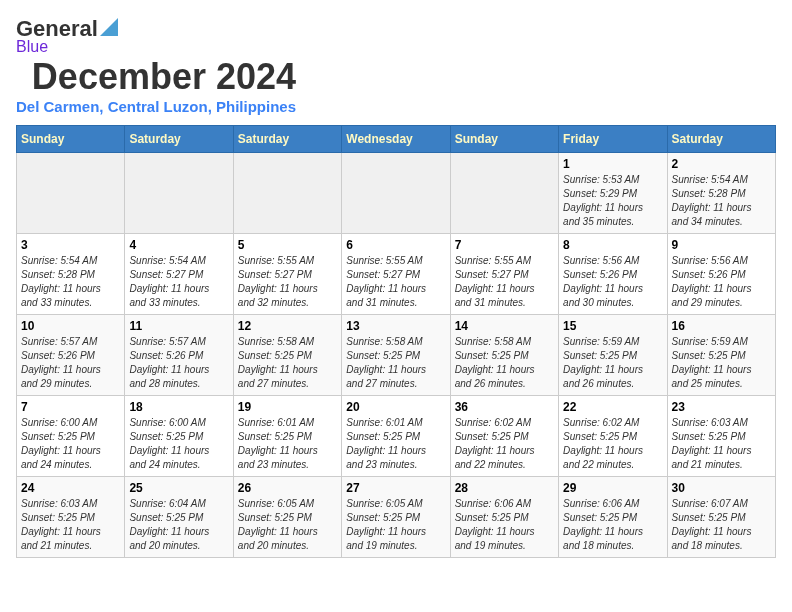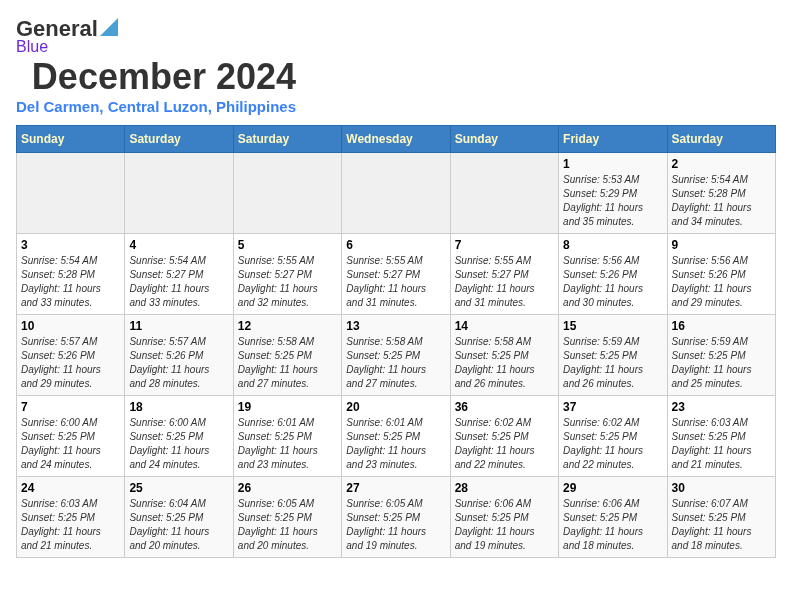--- a/index.html
+++ b/index.html
@@ -203,21 +203,21 @@
         </td>
         <td>
           <span class="day-num">20</span>
           <div class="day-info">Sunrise: 6:01 AM<br>Sunset: 5:25 PM<br>Daylight: 11 hours<br>and 23 minutes.</div>
         </td>
         <td>
           <span class="day-num">36</span>
           <div class="day-info">Sunrise: 6:02 AM<br>Sunset: 5:25 PM<br>Daylight: 11 hours<br>and 22 minutes.</div>
         </td>
         <td>
-          <span class="day-num">37</span>
+          <span class="day-num">22</span>
           <div class="day-info">Sunrise: 6:02 AM<br>Sunset: 5:25 PM<br>Daylight: 11 hours<br>and 22 minutes.</div>
         </td>
         <td>
           <span class="day-num">23</span>
           <div class="day-info">Sunrise: 6:03 AM<br>Sunset: 5:25 PM<br>Daylight: 11 hours<br>and 21 minutes.</div>
         </td>
       </tr>
       <tr>
         <td>
           <span class="day-num">24</span>

